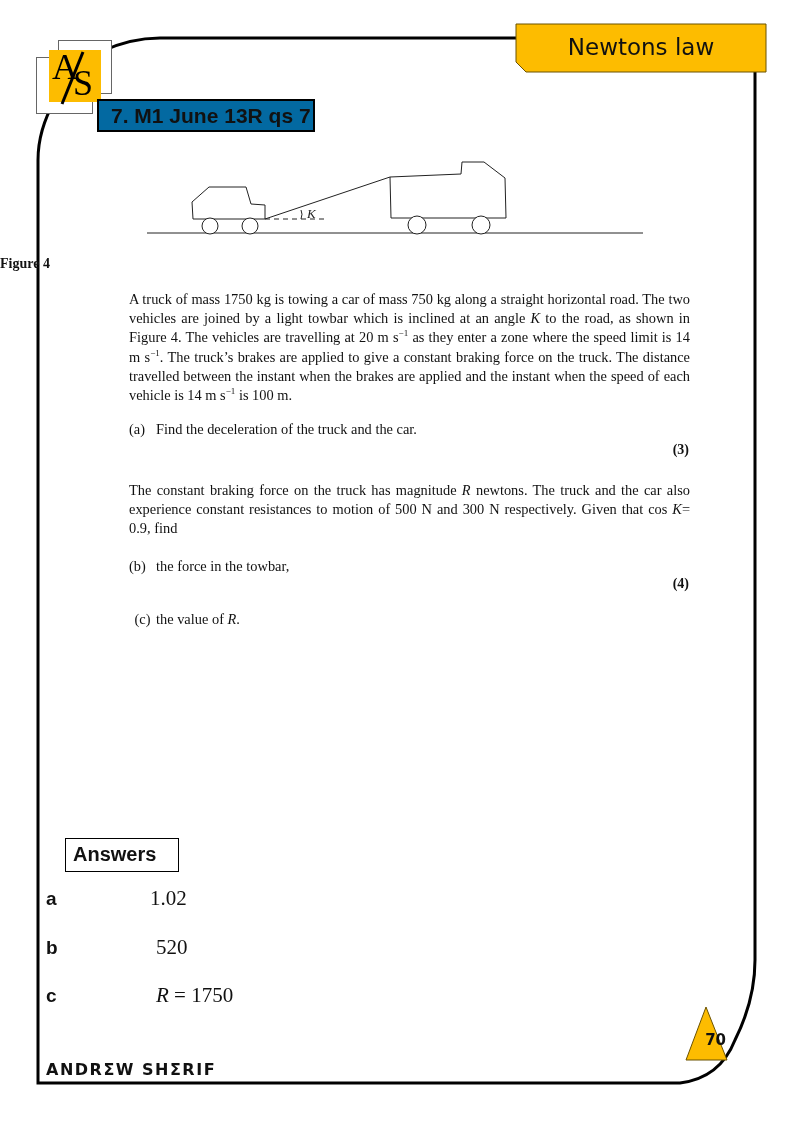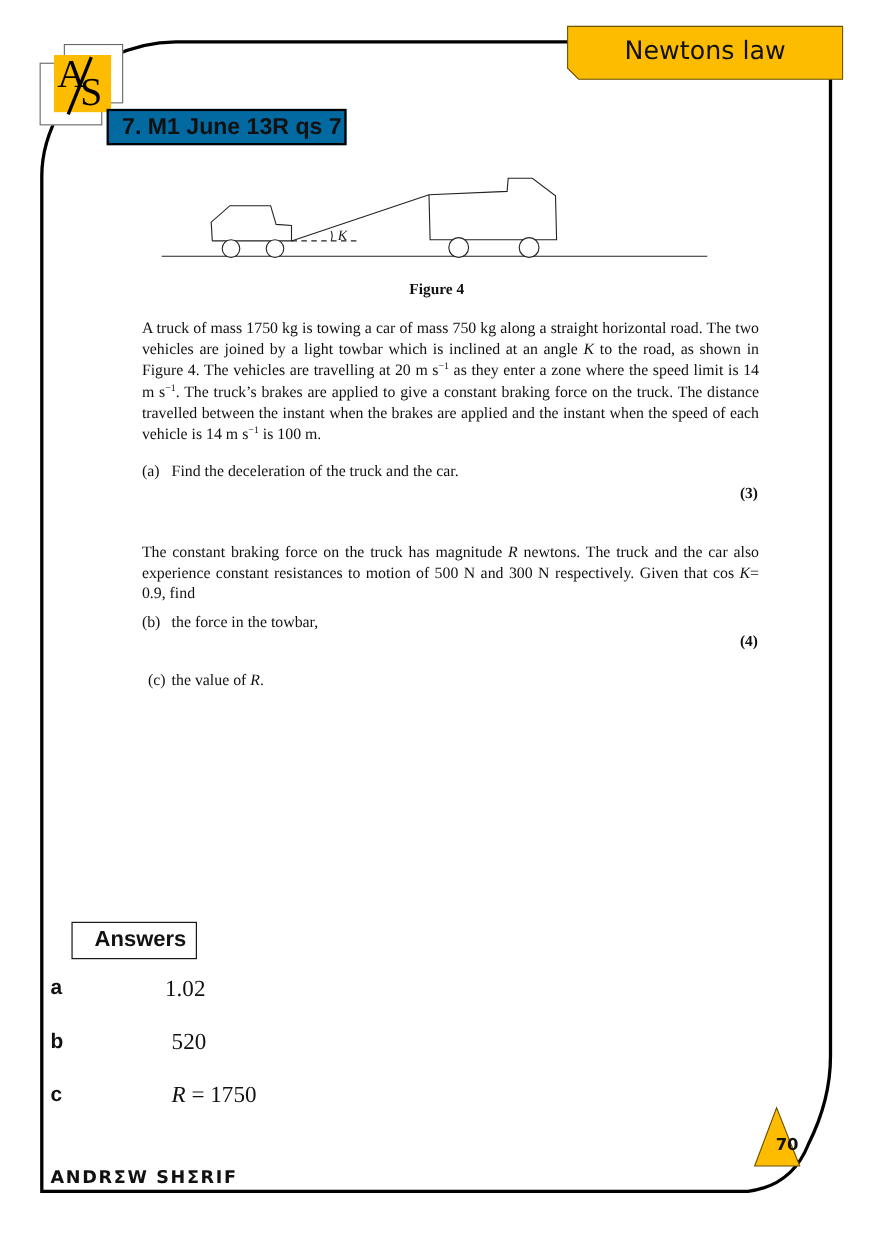--- a/index.html
+++ b/index.html
@@ -10,27 +10,27 @@
     .logo .back2 { position: absolute; left: 0px; top: 17px; width: 55px; height: 55px; border: 1.5px solid #666; background: #fff; }
     .logo .front { position: absolute; left: 13px; top: 10px; width: 52px; height: 52px; background: #FDBC00; }
     .logo .letters { position: absolute; left: 13px; top: 8px; width: 54px; height: 56px; font-family: "Liberation Serif", serif; font-size: 36px; color: #000; }
     .logo .la { position: absolute; left: 3px; top: -2px; }
     .logo .ls { position: absolute; left: 24px; top: 14px; }
     .logo .slash { position: absolute; left: 22px; top: 2px; width: 3px; height: 56px; background: #000; transform: rotate(22deg); transform-origin: center; }
     .title-box { position: absolute; left: 97px; top: 99px; width: 218px; height: 33px; border: 2px solid #000; background: #0369a1; box-sizing: border-box; font-family: "Liberation Sans", sans-serif; font-weight: bold; font-size: 21px; line-height: 29px; padding-left: 12px; white-space: nowrap; }
     .topic { position: absolute; left: 516px; top: 24px; width: 250px; height: 48px; }
     .topic-text { position: absolute; left: 0; top: 0; width: 250px; height: 48px; text-align: center; line-height: 46px; font-family: "DejaVu Sans", sans-serif; font-size: 23px; color: #111; }
     .figure { position: absolute; left: 140px; top: 150px; }
-    .figure-caption { position: absolute; left: 0; top: 256px; width: 794px; text-align: center; font-weight: bold; font-size: 14px; }
+    .figure-caption { position: absolute; left: 0; top: 256px; width: 794px; text-align: left; font-weight: bold; font-size: 14px; }
     .para { position: absolute; left: 129px; width: 561px; font-size: 14.4px; line-height: 19.2px; text-align: justify; }
     .para sup { font-size: 9px; line-height: 0; }
     .q { position: absolute; left: 129px; font-size: 14.4px; }
     .q .lbl { display: inline-block; width: 27px; }
     .marks { position: absolute; right: 105px; font-weight: bold; font-size: 14px; }
-    .answers-title { position: absolute; left: 65px; top: 838px; width: 114px; height: 34px; border: 1.5px solid #000; box-sizing: border-box; font-family: "Liberation Sans", sans-serif; font-weight: bold; font-size: 20px; line-height: 31px; padding-left: 20px; }
+    .answers-title { position: absolute; left: 65px; top: 838px; width: 114px; height: 34px; border: 1.5px solid #000; box-sizing: border-box; font-family: "Liberation Sans", sans-serif; font-weight: bold; font-size: 20px; line-height: 31px; padding-left: 7px; }
     .ans-row { position: absolute; left: 46px; }
     .ans-letter { position: absolute; left: 0; font-family: "Liberation Sans", sans-serif; font-weight: bold; font-size: 19px; }
     .ans-val { position: absolute; left: 104px; font-family: "Liberation Serif", serif; font-size: 21px; white-space: nowrap; }
     .author { position: absolute; left: 46px; top: 1060px; font-family: "DejaVu Sans", sans-serif; font-weight: bold; font-size: 16px; letter-spacing: 1.5px; }
     .page-num { position: absolute; left: 686px; top: 1031px; width: 40px; text-align: right; font-family: "DejaVu Sans", sans-serif; font-weight: bold; font-size: 15px; }
   </style>
 </head>
 <body>
 
 <svg class="frame-svg" width="794" height="1123" viewBox="0 0 794 1123">
@@ -80,21 +80,21 @@
 
 <div class="para" style="top:290px;">
   <span>A truck of mass 1750 kg is towing a car of mass 750 kg along a straight horizontal road. The two vehicles are joined by a light towbar which is inclined at an angle </span><i>K</i><span> to the road, as shown in Figure 4.  The vehicles are travelling at 20 m s</span><sup>−1</sup><span> as they enter a zone where the speed limit is 14 m s</span><sup>−1</sup><span>.  The truck’s brakes are applied to give a constant braking force on the truck.  The distance travelled between the instant when the brakes are applied and the instant when the speed of each vehicle is 14 m s</span><sup>−1</sup><span> is 100 m.</span>
 </div>
 
 <div class="q" style="top:421px;">
   <span class="lbl">(a)</span><span>Find the deceleration of the truck and the car.</span>
 </div>
 <div class="marks" style="top:442px;">(3)</div>
 
-<div class="para" style="top:481px;margin-top:12px;">
+<div class="para" style="top:481px;">
   <span>The constant braking force on the truck has magnitude </span><i>R</i><span> newtons.  The truck and the car also experience constant resistances to motion of 500 N and 300 N respectively. Given that cos </span><i>K</i><span>= 0.9, find</span>
 </div>
 
 <div class="q" style="top:558px;">
   <span class="lbl">(b)</span><span>the force in the towbar,</span>
 </div>
 <div class="marks" style="top:576px;">(4)</div>
 
 <div class="q" style="top:611px;text-align:center;">
   <span class="lbl">(c)</span><span>the value of </span><i>R</i><span>.</span>

